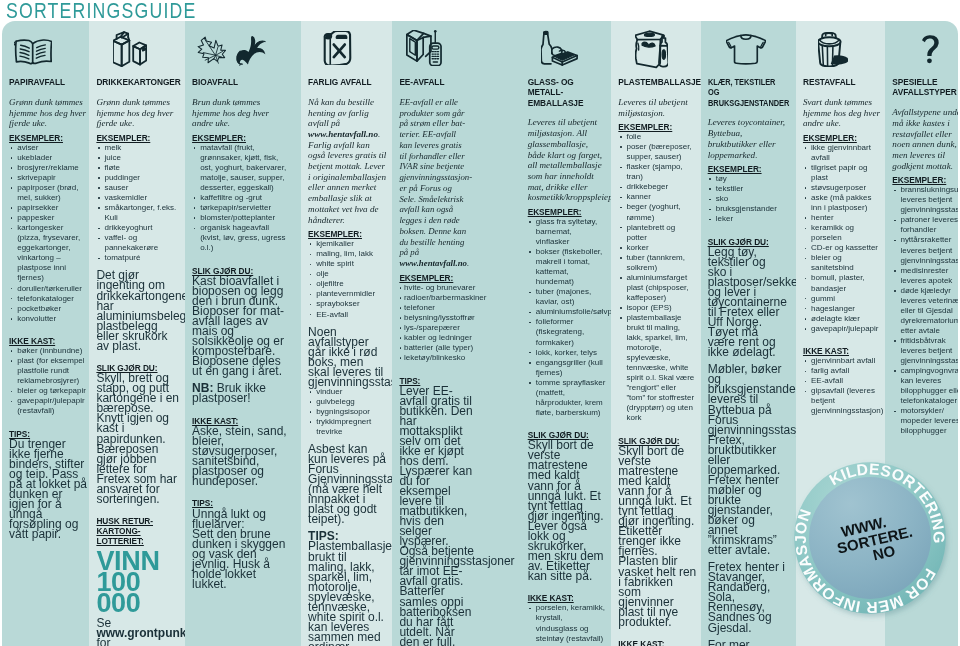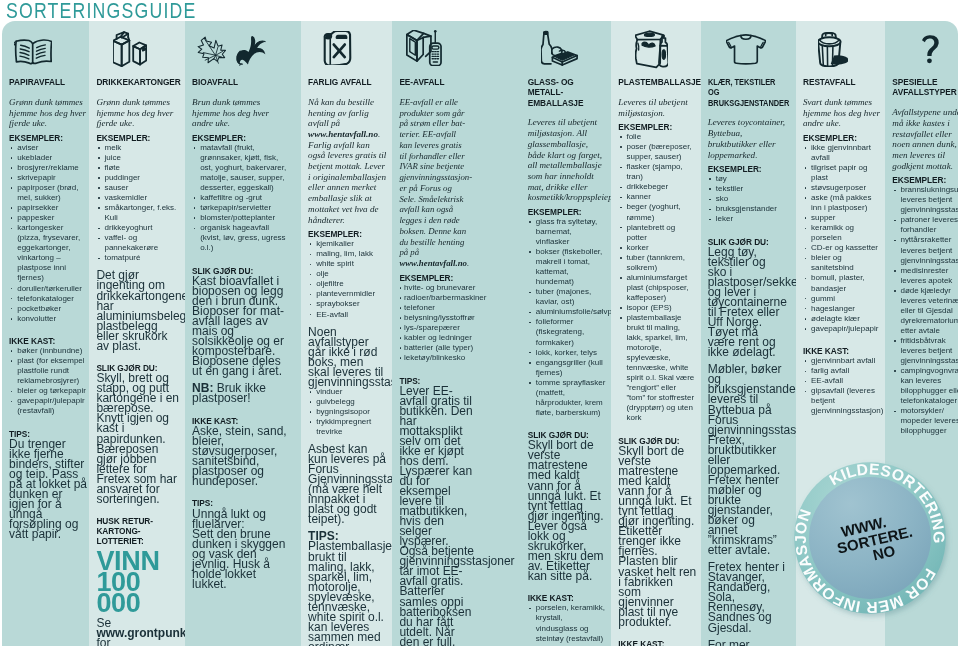--- a/index.html
+++ b/index.html
@@ -31,21 +31,21 @@
   .col.light{background:#d7e8e7;}
 
   .iconbox{height:56px;position:relative;}
   .iconbox svg{position:absolute;}
   .colhead{font-size:8.3px;font-weight:700;line-height:10.3px;color:#111c21;
            margin-top:0px;white-space:pre-line;letter-spacing:-0.05px;}
   .colhead.squeeze{transform:scaleX(0.895);transform-origin:left top;width:112%;}
   .intro{font-family:"Liberation Serif",serif;font-style:italic;font-size:9.1px;
          line-height:10.7px;color:#16262b;margin-top:9.5px;}
   .intro b{font-weight:700;font-style:italic;}
-  .head{font-size:8.3px;font-weight:700;line-height:10.05px;color:#111c21;margin-top:3.9px;white-space:pre-line;letter-spacing:-0.05px;}
+  .head{font-size:8.3px;font-weight:700;line-height:10.05px;color:#111c21;margin-top:3.9px;white-space:pre-line;letter-spacing:-0.05px;text-decoration:underline;}
   .head.gap{margin-top:12.4px;}
   ul.lst{list-style:none;margin:0;padding:0;}
   ul.lst li{position:relative;padding-left:8.1px;font-size:8px;line-height:10.05px;color:#1a3038;letter-spacing:-0.01px;}
   ul.lst li:before{content:"";position:absolute;left:1.6px;top:4.3px;width:1.6px;height:1.6px;background:#1a3038;border-radius:50%;}
   ul.lst.flat li{padding-left:0;text-indent:4.6px;}
   ul.lst.flat li:before{left:0.4px;}
   p.para{margin:0;font-size:12px;line-height:10.05px;color:#1a3038;white-space:pre-line;letter-spacing:-0.01px;}
   p.para.gap{margin-top:7px;}
   p.para b{font-weight:700;}
   .big{color:#2f9a99;font-weight:700;font-size:27px;line-height:21px;white-space:pre-line;
@@ -381,21 +381,21 @@
 </svg>
         </div>
       <div class="colhead">RESTAVFALL</div>
       <div class="intro">Svart dunk tømmes hjemme hos deg hver andre uke.</div>
       <div class="head">EKSEMPLER:</div>
       <ul class="lst">
         <li>ikke gjenvinnbart avfall</li>
         <li>tilgriset papir og plast</li>
         <li>støvsugerposer</li>
         <li>aske (må pakkes inn i plastposer)</li>
-        <li>supper</li>
+        <li>henter</li>
         <li>keramikk og porselen</li>
         <li>CD-er og kassetter</li>
         <li>bleier og sanitetsbind</li>
         <li>bomull, plaster, bandasjer</li>
         <li>gummi</li>
         <li>hageslanger</li>
         <li>ødelagte klær</li>
         <li>gavepapir/julepapir</li>
       </ul>
       <div class="head gap">IKKE KAST:</div>

